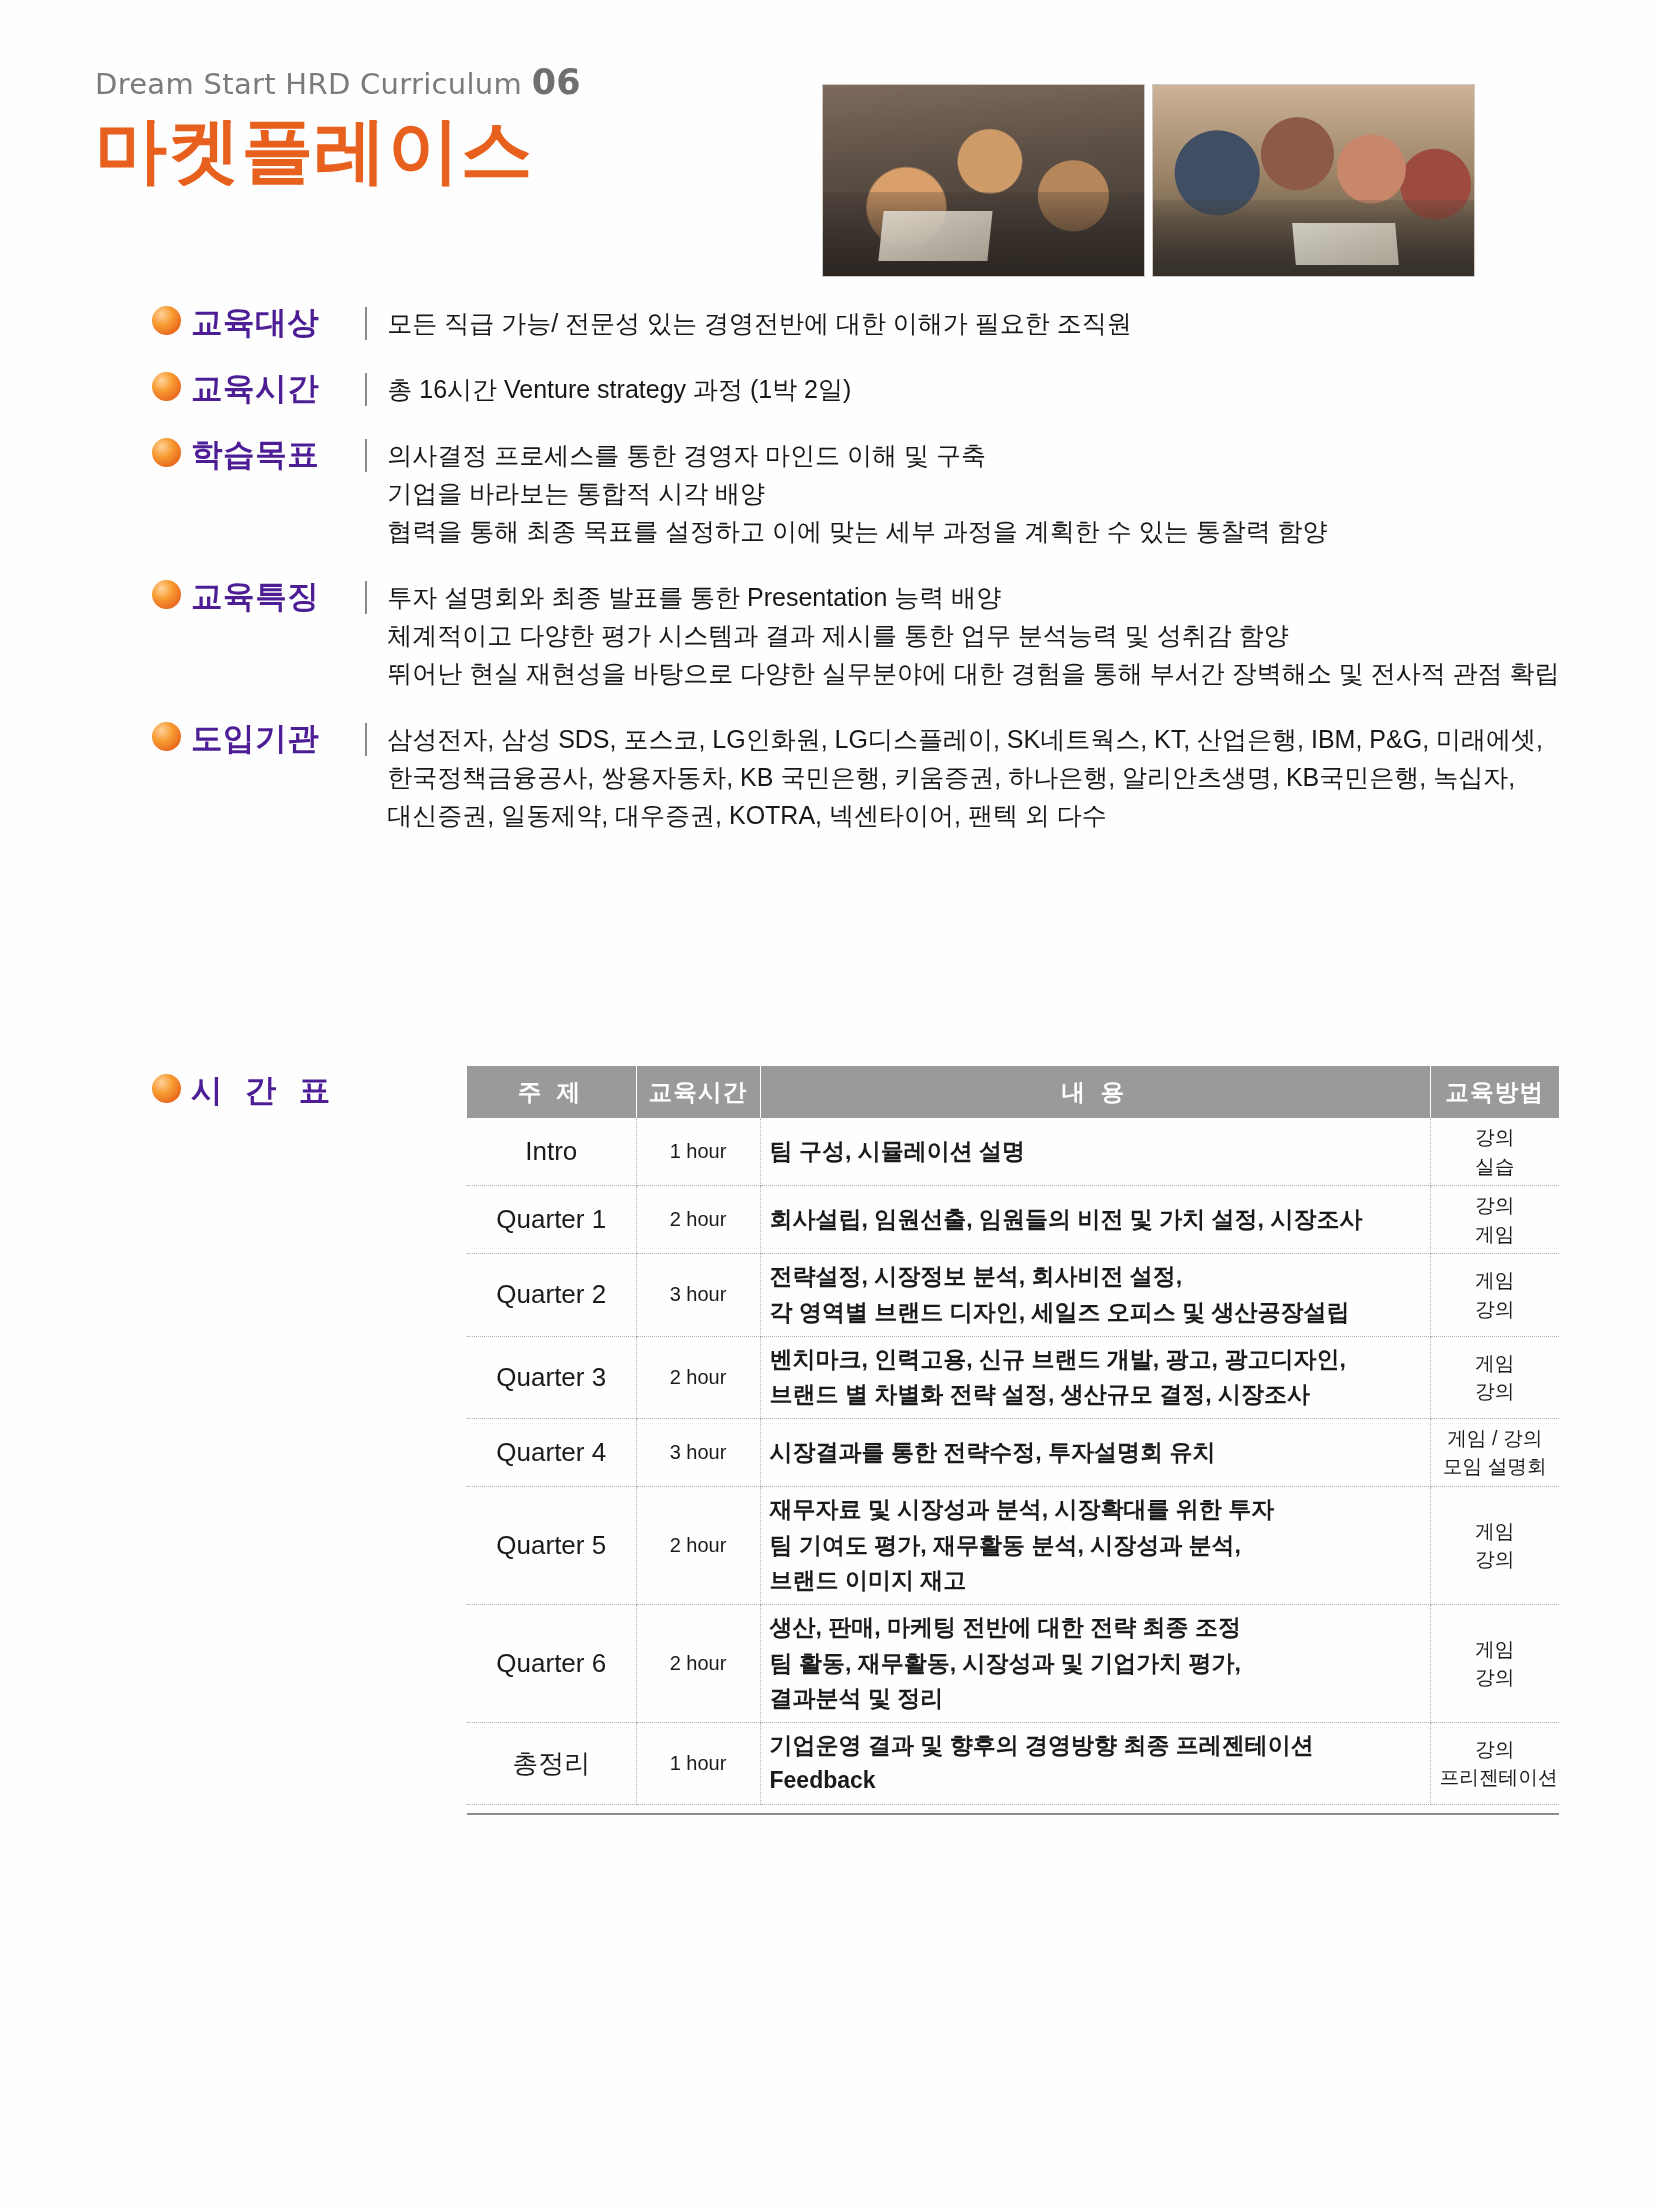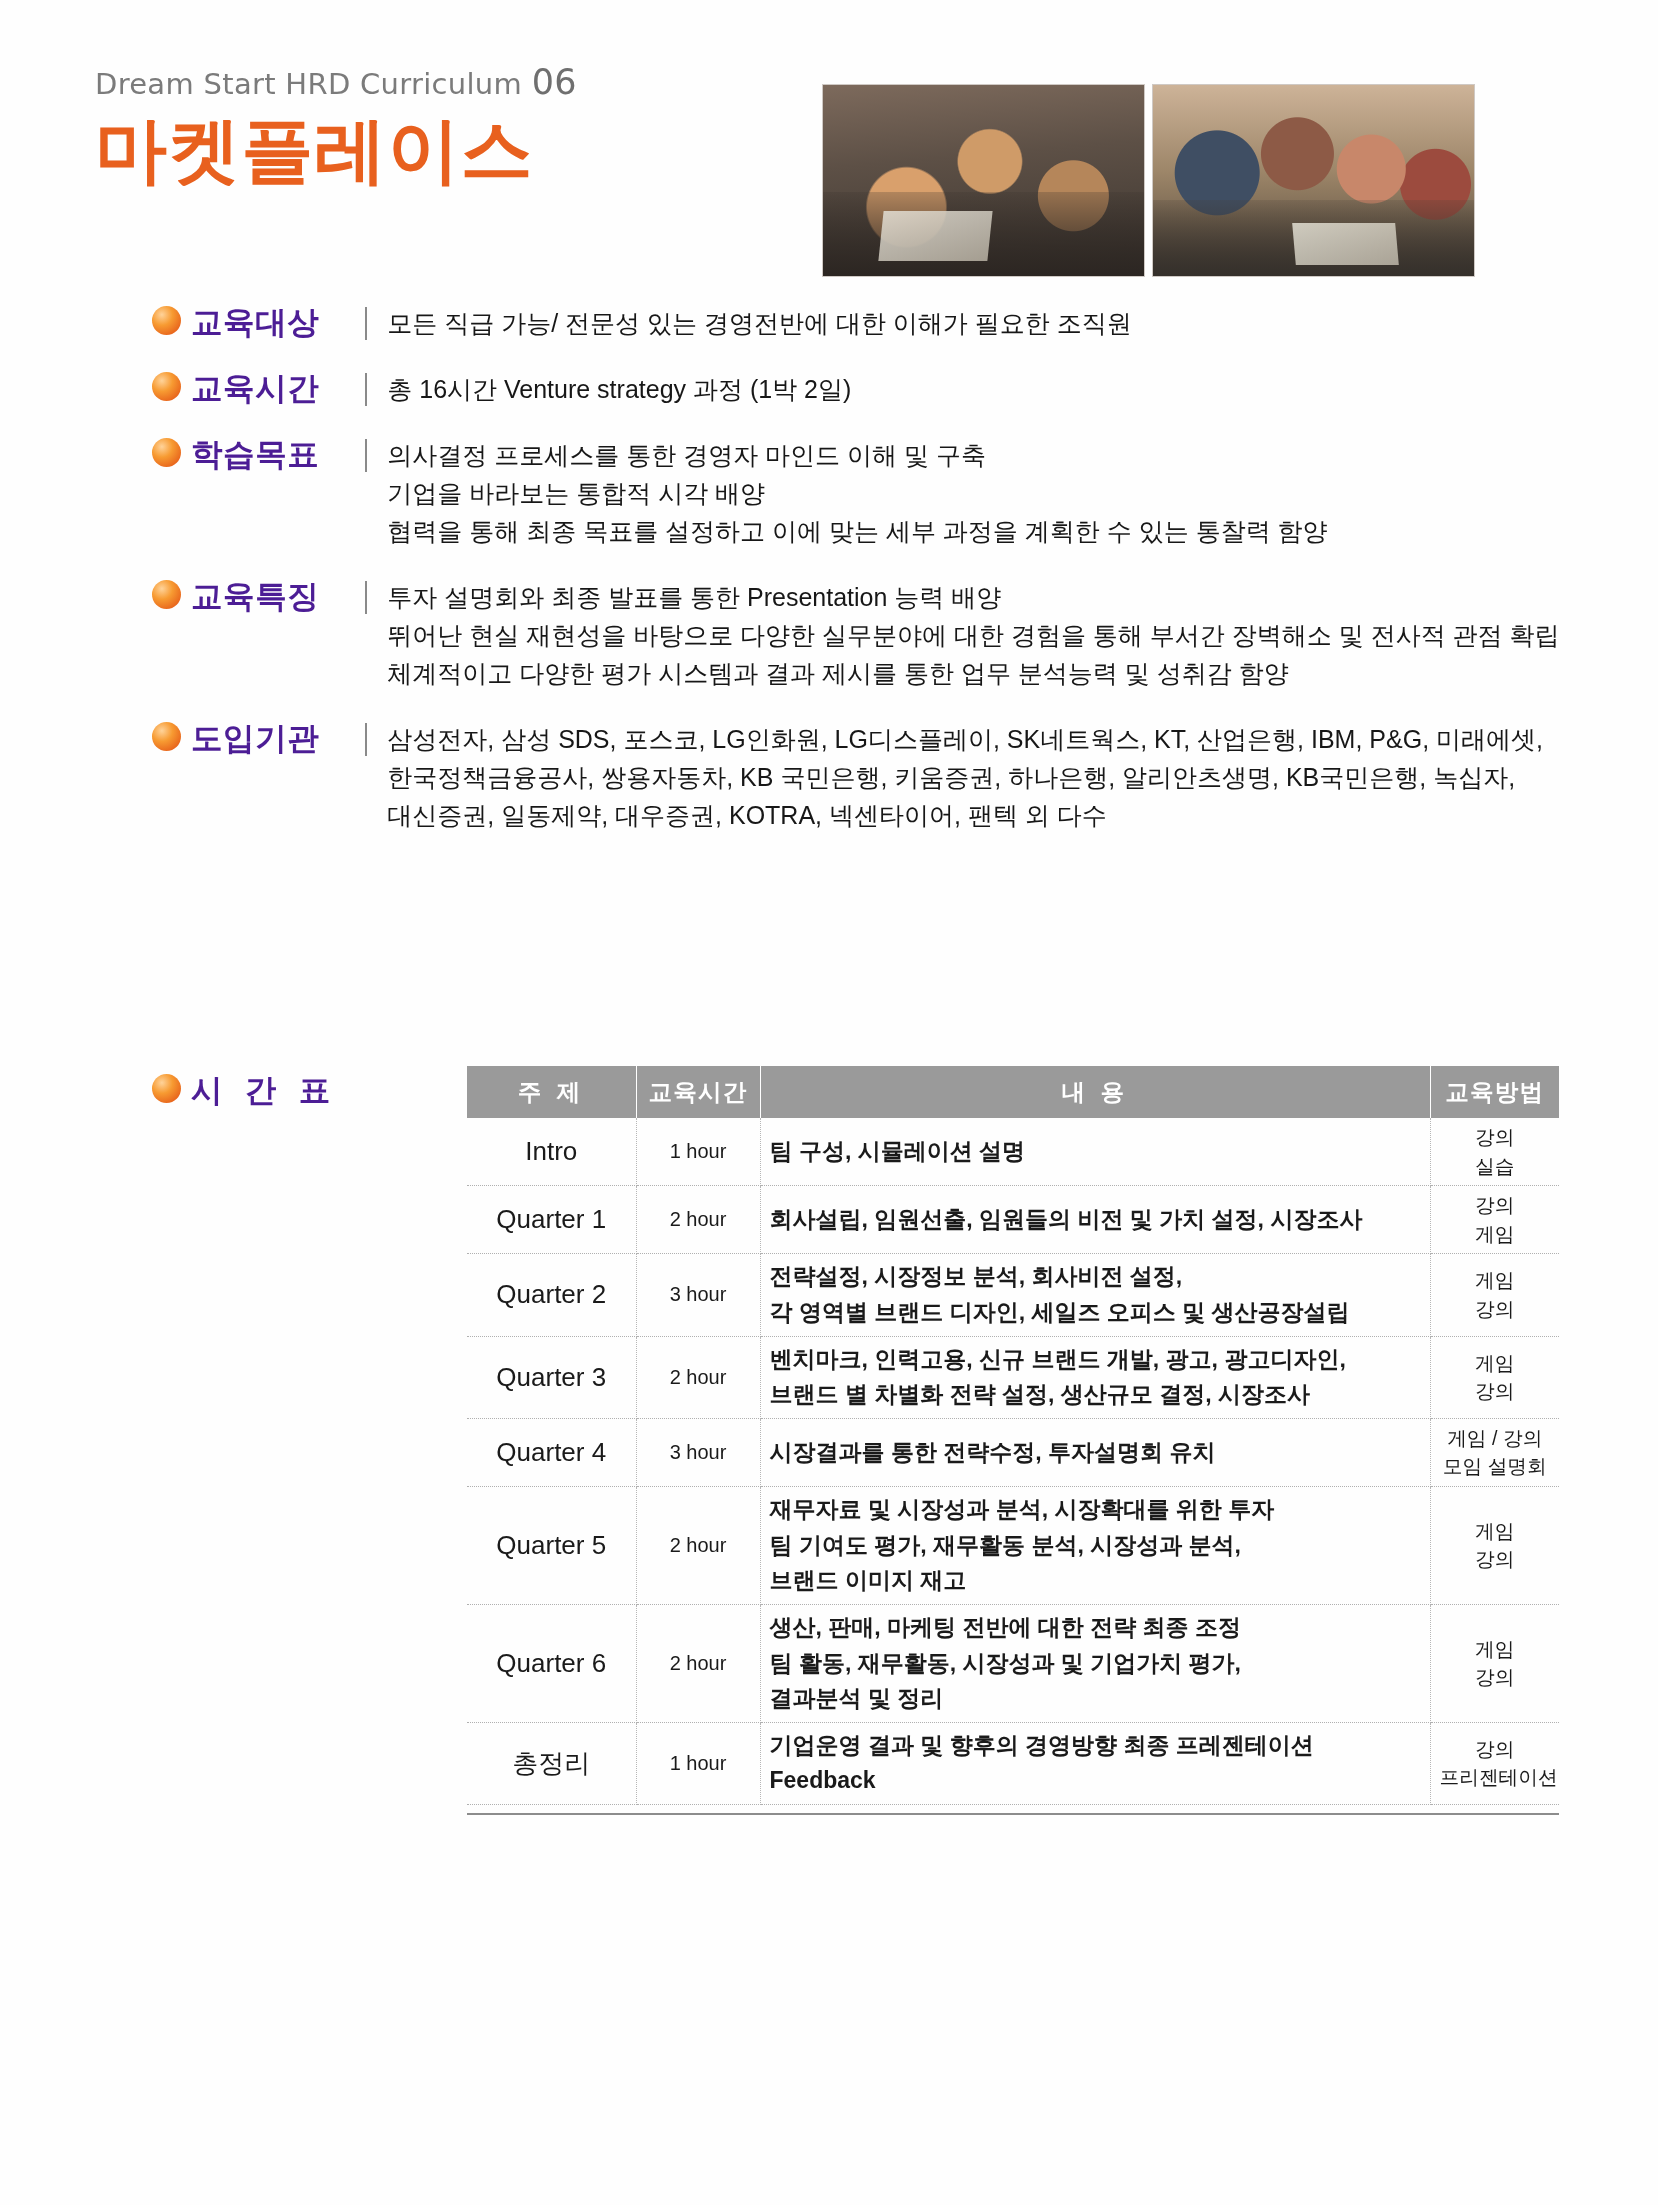--- a/index.html
+++ b/index.html
@@ -32,21 +32,21 @@
   .kicker {
     font-size: 29px;
     letter-spacing: 0.3px;
     color: #7b7b7b;
     font-family: "DejaVu Sans", sans-serif;
     font-weight: 400;
   }
   .kicker .num {
     font-size: 35px;
     color: #6f6f6f;
-    font-weight: 400;
+    font-weight: 700;
   }
   .title {
     margin-top: 10px;
     font-size: 72px;
     font-weight: bold;
     color: #e8601e;
     letter-spacing: 1.1px;
     line-height: 1.08;
   }
 
@@ -287,22 +287,22 @@
         <div>협력을 통해 최종 목표를 설정하고 이에 맞는 세부 과정을 계획한 수 있는 통찰력 함양</div>
       </div>
     </div>
 
     <div class="row">
       <div class="bullet"></div>
       <div class="label">교육특징</div>
       <div class="divider"></div>
       <div class="lines">
         <div>투자 설명회와 최종 발표를 통한 Presentation 능력 배양</div>
+        <div>체계적이고 다양한 평가 시스템과 결과 제시를 통한 업무 분석능력 및 성취감 함양</div>
         <div>뛰어난 현실 재현성을 바탕으로 다양한 실무분야에 대한 경험을 통해 부서간 장벽해소 및 전사적 관점 확립</div>
-        <div>체계적이고 다양한 평가 시스템과 결과 제시를 통한 업무 분석능력 및 성취감 함양</div>
       </div>
     </div>
 
     <div class="row">
       <div class="bullet"></div>
       <div class="label">도입기관</div>
       <div class="divider"></div>
       <div class="lines">
         <div>삼성전자, 삼성 SDS, 포스코, LG인화원, LG디스플레이, SK네트웍스, KT, 산업은행, IBM, P&amp;G, 미래에셋,</div>
         <div>한국정책금융공사, 쌍용자동차, KB 국민은행, 키움증권, 하나은행, 알리안츠생명, KB국민은행, 녹십자,</div>

